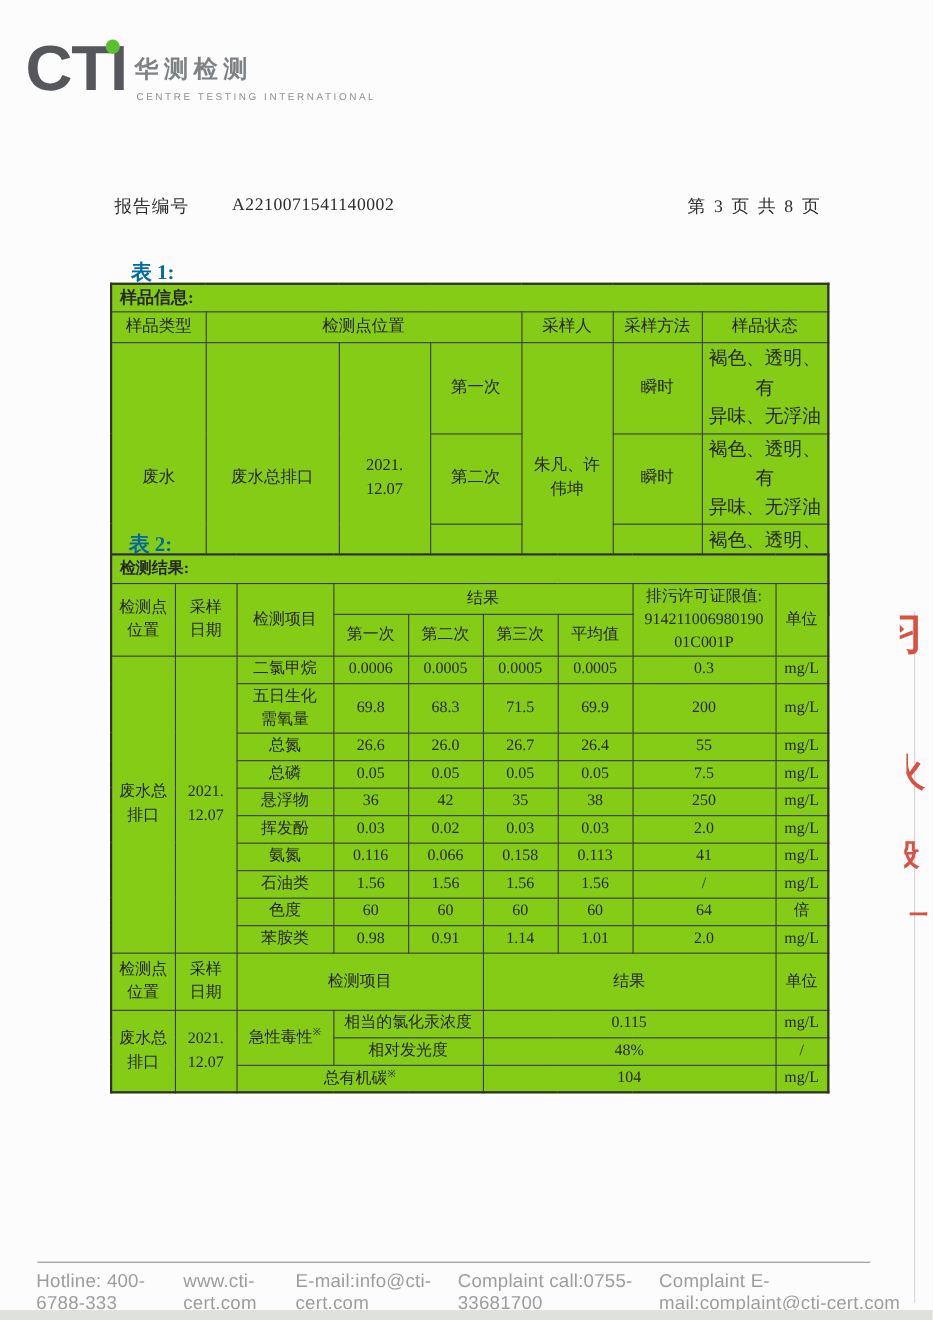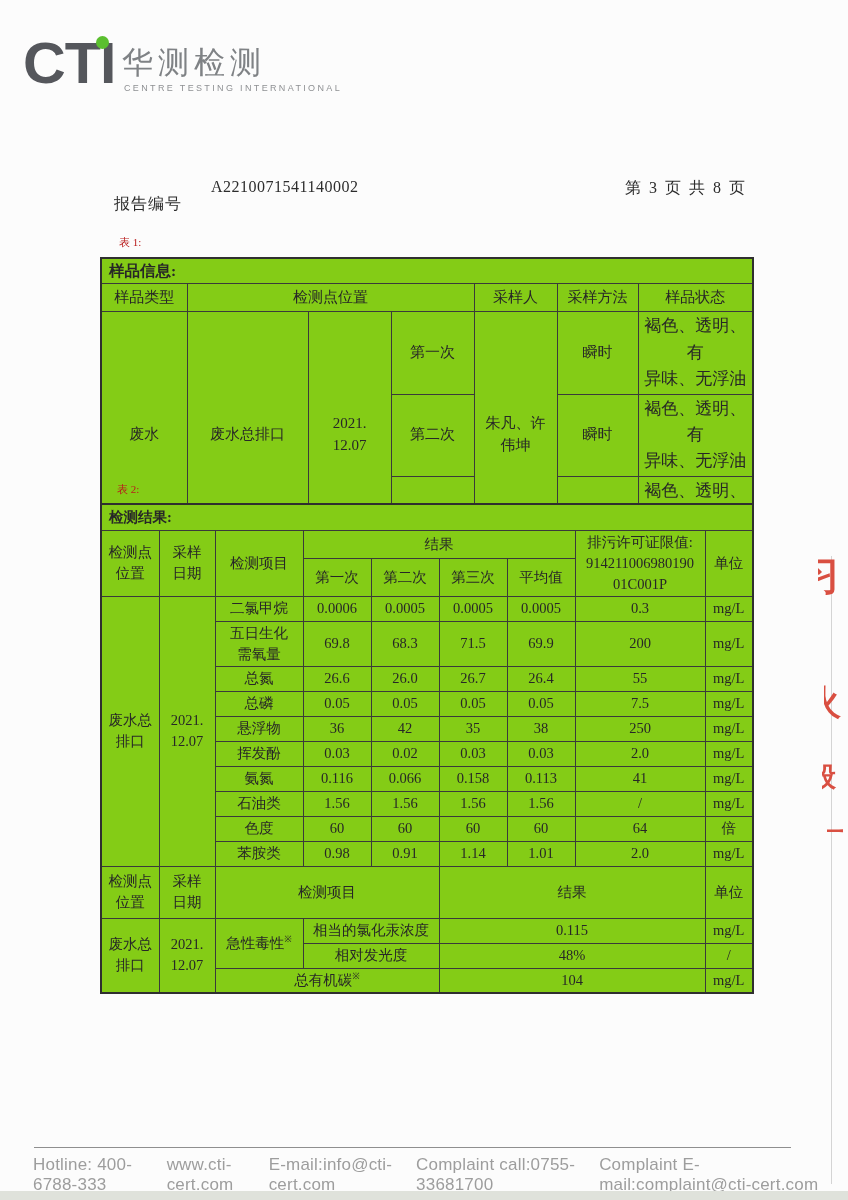--- a/index.html
+++ b/index.html
@@ -5,32 +5,32 @@
   html,body{margin:0;padding:0;}
   body{width:848px;height:1200px;background:#e9e9e9;font-family:"Liberation Serif","DejaVu Serif",serif;}
   .page{position:relative;width:848px;height:1200px;background:#fcfcfc;overflow:hidden;}
 
   
   .logo{position:absolute;left:24px;top:26px;width:320px;height:80px;}
   .logo-cti{position:absolute;left:0;top:8px;font-family:"Liberation Sans","DejaVu Sans",sans-serif;
     font-weight:bold;font-size:58px;line-height:58px;color:#55575c;letter-spacing:-1px;transform:scaleX(1.02);}
   .logo-dot{position:absolute;left:72px;top:10px;width:13px;height:13px;border-radius:50%;background:#5bbf2f;}
   .logo-cn{position:absolute;left:98px;top:21px;font-family:"Liberation Sans","DejaVu Sans",sans-serif;
-    font-size:31px;line-height:31px;color:#7f8285;letter-spacing:5px;font-weight:400;}
+    font-size:22px;line-height:31px;color:#7f8285;letter-spacing:5px;font-weight:700;}
   .logo-en{position:absolute;left:100px;top:57px;font-family:"Liberation Sans","DejaVu Sans",sans-serif;
     font-size:9px;color:#8e9093;letter-spacing:2.35px;}
 
   
   .meta{position:absolute;left:0;top:178px;width:848px;font-size:16px;color:#2c2c2c;}
-  .meta-label{position:absolute;left:104px;top:16px;letter-spacing:1px;margin-left:10px;}
+  .meta-label{position:absolute;left:104px;top:0;letter-spacing:1px;}
   .meta-value{position:absolute;left:211px;top:0;letter-spacing:0.5px;}
   .meta-page{position:absolute;left:625px;top:0;letter-spacing:2px;}
 
   
-  .tbl-label{position:absolute;font-size:11px;font-weight:normal;color:#b91c1c;}
+  .tbl-label{position:absolute;font-size:19px;font-weight:bold;color:#0369a1;}
   .tbl1-label{left:119px;top:235px;}
   .tbl2-label{left:117px;top:482px;}
   table{border-collapse:collapse;table-layout:fixed;position:absolute;left:100px;background:#84cc16;}
   .t1{top:257px;width:652px;border:2px solid #2f2f2f;}
   .t2{top:503px;width:652px;border:2px solid #2f2f2f;}
   td{border:1px solid #3a3a3a;text-align:center;vertical-align:middle;color:#272727;
      font-size:15px;line-height:1.45;padding:1px 2px;overflow:hidden;}
   .t2 td{font-size:14.5px;}
   .sec-title{text-align:left;font-weight:bold;padding-left:7px;font-size:15.5px;}
   .ml{white-space:pre-line;}

